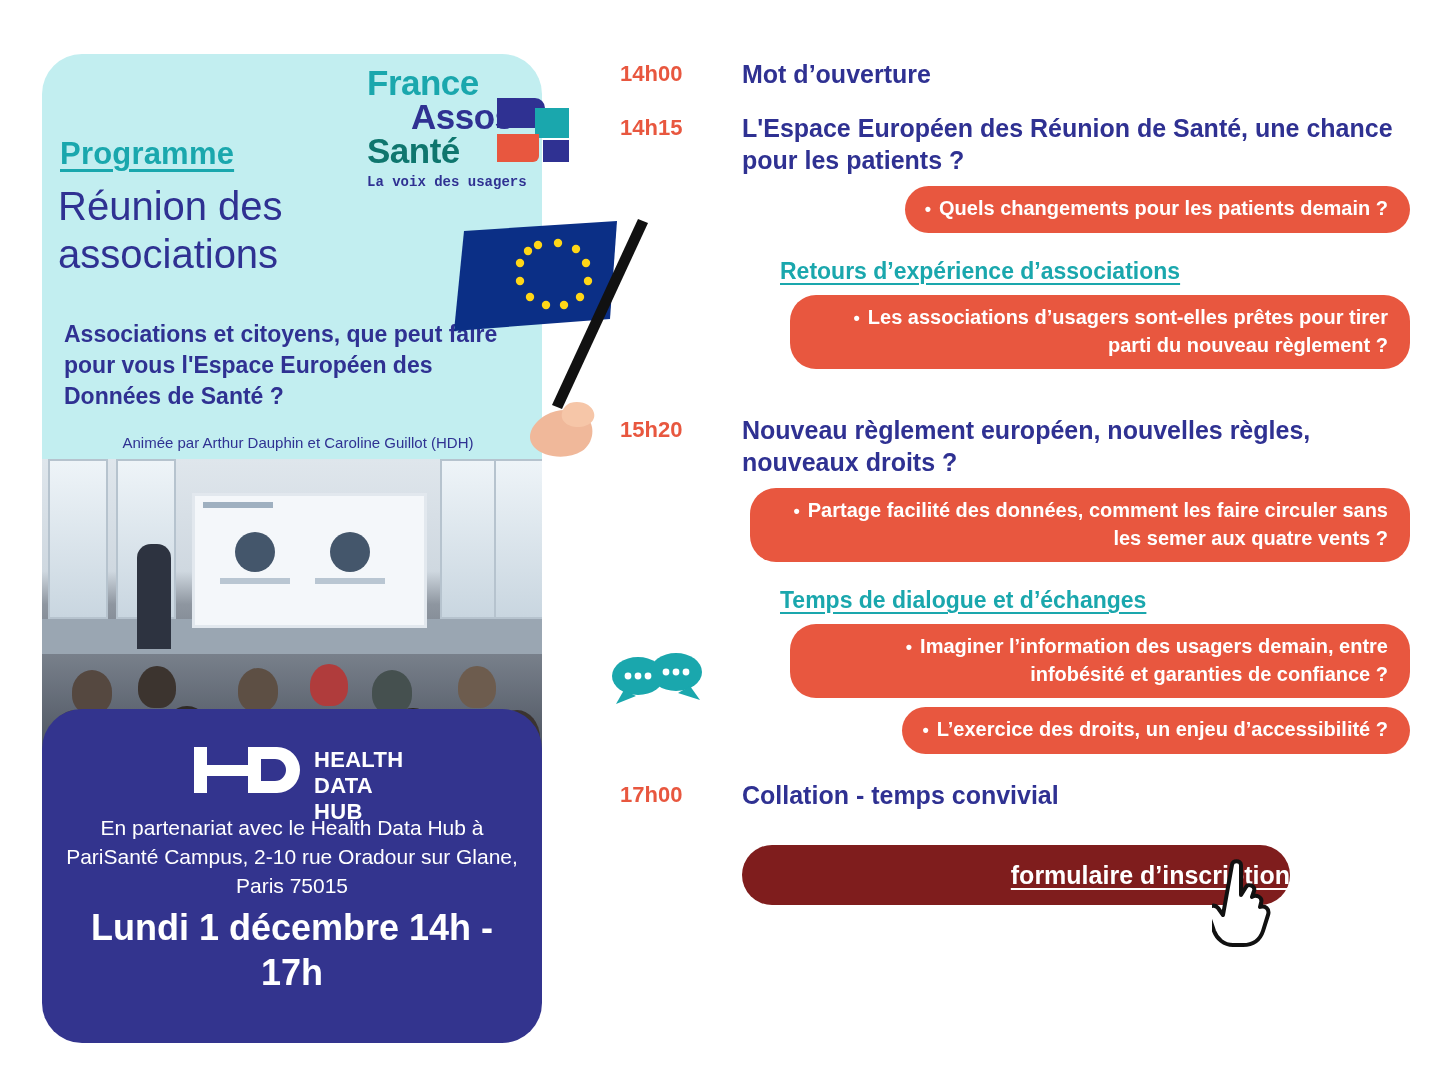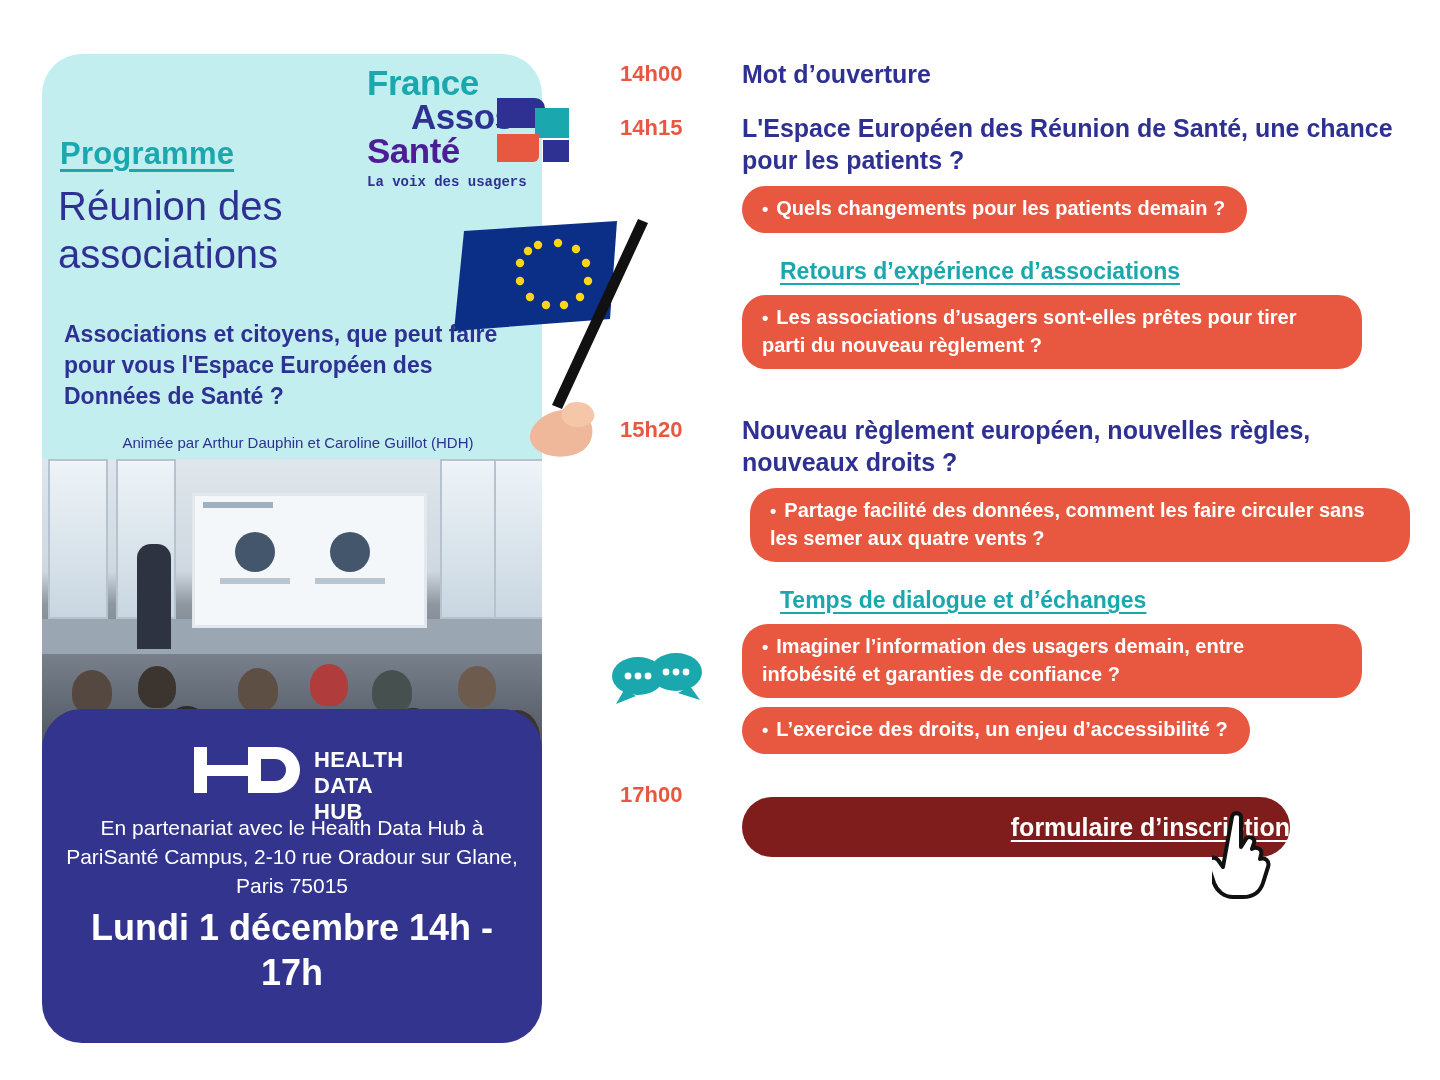--- a/index.html
+++ b/index.html
@@ -57,21 +57,21 @@
   .fas-logo {
     position: absolute; left: 325px; top: 12px;
     width: 210px; height: 140px;
   }
   .fas-word {
     font-weight: 700; line-height: 0.97;
     letter-spacing: -0.5px;
   }
   .fas-france { font-size: 35px; color: #1aa7ad; }
   .fas-assos  { font-size: 35px; color: #2f3192; margin-left: 44px; }
-  .fas-sante  { font-size: 35px; color: #4c1d95; }
+  .fas-sante  { font-size: 35px; color: #0f766e; }
   .fas-tag {
     margin-top: 6px; font-size: 14px; font-weight: 700; color: #2f3192; font-family: Liberation Mono, monospace;
   }
   .fas-mark { position: absolute; right: 2px; top: 28px; width: 84px; height: 72px; }
 
   
   .eu-flag-wrap { position: absolute; left: 400px; top: 165px; width: 230px; height: 250px; }
 
   
   .photo {
@@ -134,21 +134,21 @@
 
   .slot { position: relative; margin-bottom: 4px; }
   .time {
     position: absolute; left: 0; top: 3px; width: 100px;
     font-size: 22px; font-weight: 700; color: #e8573f;
   }
   .slot-title {
     margin-left: 122px;
     font-size: 25px; font-weight: 700; line-height: 32px; color: #2f3192;
   }
-  .bullets { margin-left: 122px; margin-top: 10px; }
+  .bullets { margin-left: 122px; margin-top: 10px; text-align: right; }
   .pill {
     display: inline-block;
     background: #e8573f; color: #ffffff;
     border-radius: 26px;
     padding: 9px 22px 10px 20px;
     font-size: 20px; font-weight: 700; line-height: 27px;
     margin-bottom: 9px;
   }
   .pill .dot { color: #ffffff; margin-right: 8px; font-size: 18px; }
   .section-link {
@@ -279,21 +279,21 @@
     <div class="slot">
       <div class="time">14h15</div>
       <div class="slot-title">L'Espace Européen des Réunion de Santé, une chance pour les patients ?</div>
       <div class="bullets">
         <div class="pill">
           <span class="dot">•</span><span>Quels changements pour les patients demain  ?</span>
         </div>
       </div>
       <div class="section-link">Retours d’expérience d’associations</div>
       <div class="bullets">
-        <div class="pill" style="max-width:620px;border-radius:24px;">
+        <div class="pill" style="max-width:620px;">
           <span class="dot">•</span><span>Les associations d’usagers sont-elles prêtes pour tirer parti du nouveau règlement ?</span>
         </div>
       </div>
     </div>
 
     <div class="slot" style="margin-top:36px;">
       <div class="time">15h20</div>
       <div class="slot-title">Nouveau règlement européen, nouvelles règles, nouveaux droits ?</div>
       <div class="bullets">
         <div class="pill" style="max-width:660px;margin-left:8px;">
@@ -320,20 +320,21 @@
           <span class="dot">•</span><span>Imaginer l’information des usagers demain, entre infobésité et garanties de confiance ?</span>
         </div>
         <div class="pill">
           <span class="dot">•</span><span>L’exercice des droits, un enjeu d’accessibilité ?</span>
         </div>
       </div>
     </div>
 
     <div class="slot" style="margin-top:16px;">
       <div class="time">17h00</div>
+      <div class="slot-title">Collation - temps convivial</div>
     </div>
 
     <div class="cta-wrap">
       <a class="cta" href="#">formulaire d’inscription</a>
       <svg class="cursor" viewBox="0 0 70 92">
         <path d="M20 6 c0 -5 9 -5 9 0 v30 l5 -8 c2 -4 10 -1 8 4 l-2 6 c4 -3 11 0 9 6 l-1 4 c5 -2 10 2 8 8 l-5 16 c-3 9 -10 14 -20 14 h-10 c-9 0 -16 -6 -19 -14 l-6 -18 c-2 -6 6 -10 10 -5 l5 7 z" fill="#ffffff" stroke="#111111" stroke-width="4" stroke-linejoin="round"></path>
       </svg>
     </div>
   </div>
 </div>

